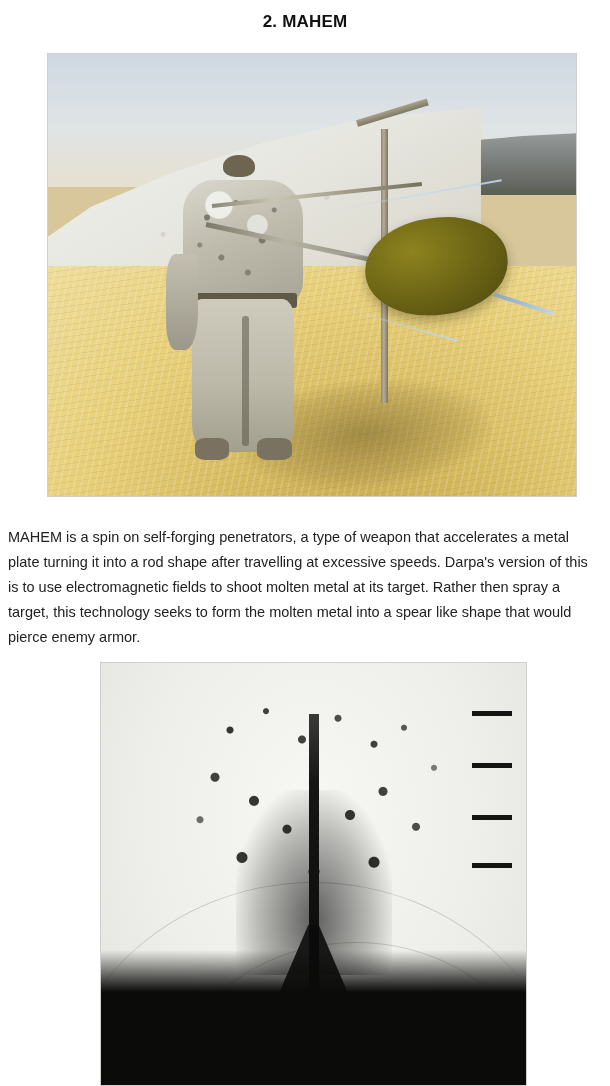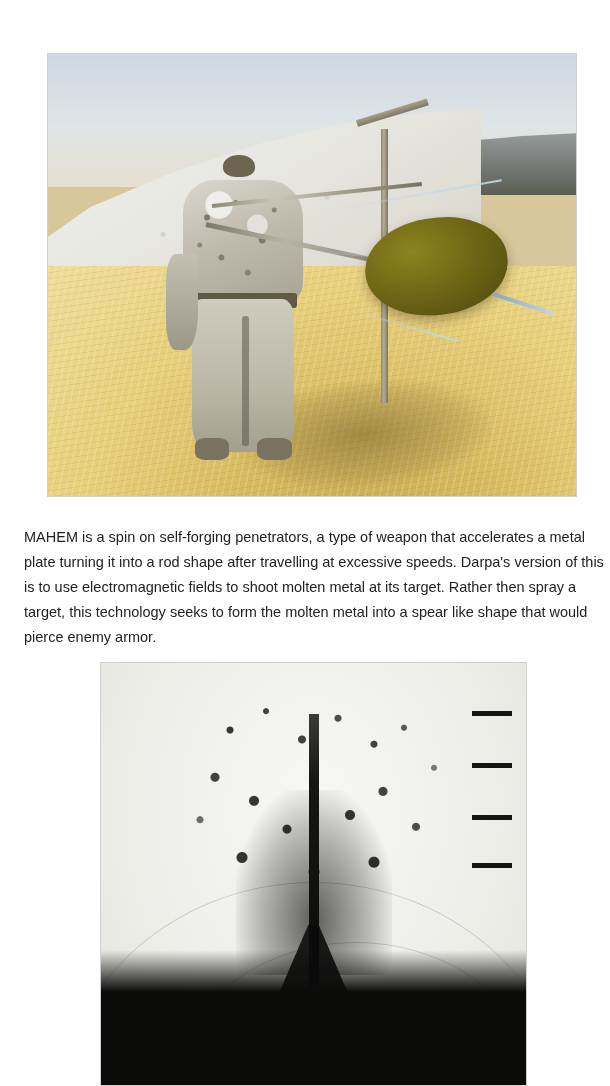--- a/index.html
+++ b/index.html
@@ -271,21 +271,20 @@
   
   .paragraph {
     position: absolute;
     left: 8px;
     top: 510px;
     width: 585px;
     font-size: 14.5px;
     line-height: 25px;
     color: #222222;
     font-family: "Liberation Sans", sans-serif;
-    margin-left: 16px;
   }
 
   
   .fig2-wrap {
     position: absolute;
     left: 100px;
     top: 662px;
     width: 427px;
     height: 424px;
     border: 1px solid #d0d0d0;
@@ -401,20 +400,21 @@
   .tick.t1 { top: 48px; }
   .tick.t2 { top: 100px; }
   .tick.t3 { top: 152px; }
   .tick.t4 { top: 200px; }
 </style>
 </head>
 <body>
 
 <div class="page">
 
+  <h1 class="title">2. MAHEM</h1>
 
   <div class="fig1-wrap">
     <div class="fig1">
       <div class="sky"></div>
       <div class="ridge"></div>
       <div class="dune"></div>
       <div class="dune-speckle"></div>
       <div class="ground"></div>
       <div class="ground-grain"></div>
       <div class="ground-shadow"></div>

